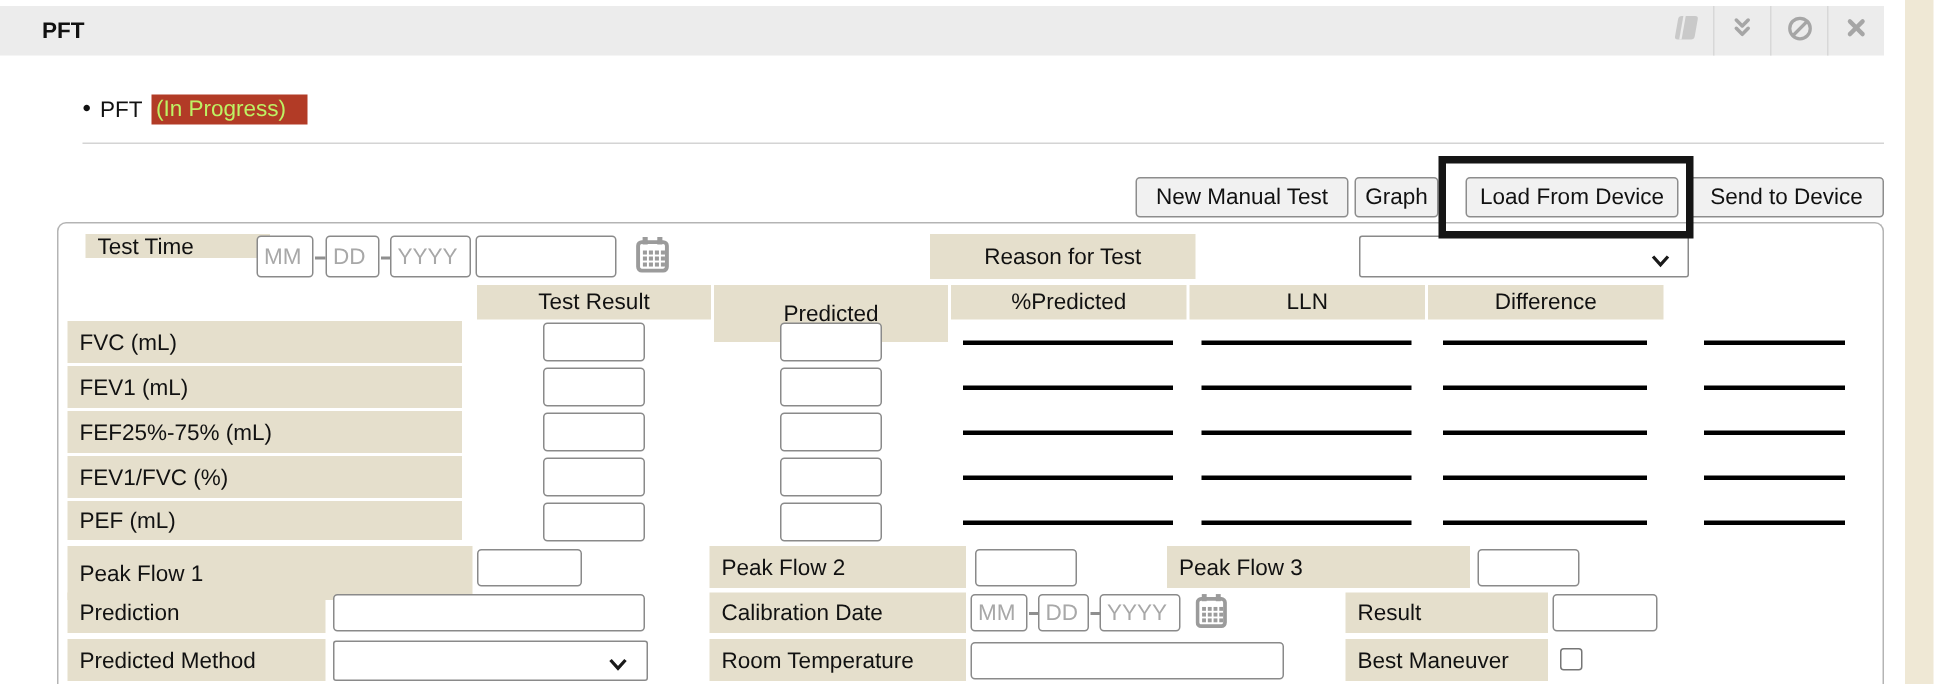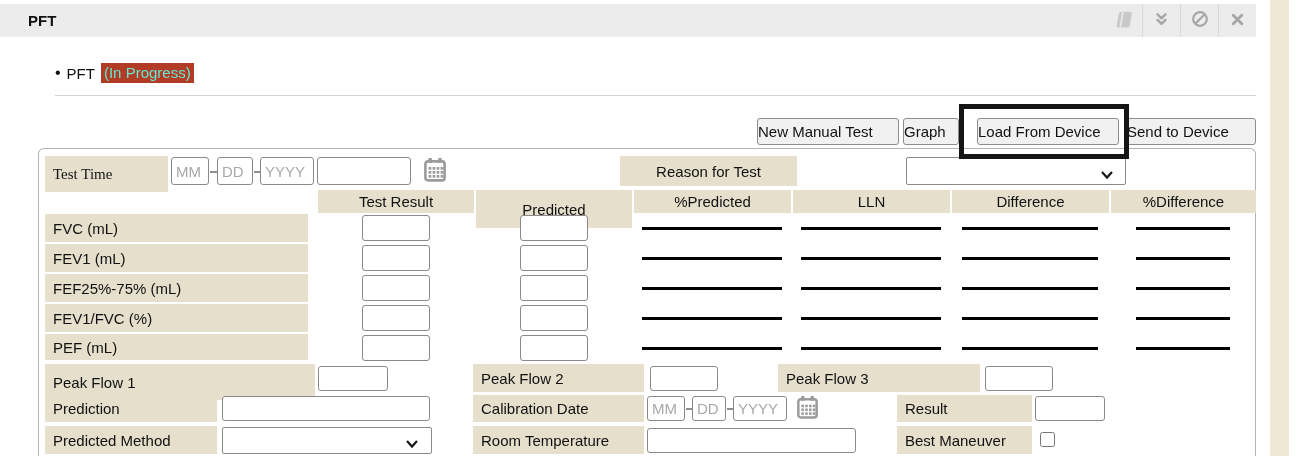--- a/index.html
+++ b/index.html
@@ -10,26 +10,26 @@
   .titlebar { position:absolute; left:0; top:4px; width:1256px; height:33px; background:#ececec;
               display:flex; align-items:center; }
   .titlebar .title { font-weight:bold; font-size:15px; margin-left:28px; }
   .icon-group { position:absolute; right:0; top:0; height:33px; display:flex; }
   .icon-cell { width:37px; height:33px; display:flex; align-items:center; justify-content:center; cursor:pointer; }
   .icon-cell + .icon-cell { border-left:1px solid #d8d8d8; }
 
   
   .status-row { position:absolute; left:55px; top:63px; display:flex; align-items:center; gap:6px; }
   .status-row .bullet::before { content:"•"; font-size:16px; color:#111; }
-  .status-badge { color:#5eead4; padding:1px 3px 2px 3px; }
+  .status-badge { color:#bef264; padding:1px 14px 2px 3px; }
   .sep-line { position:absolute; left:55px; top:95px; width:1201px; height:1px; background:#d4d4d4; }
 
   
   .btn { position:absolute; top:118px; height:27px; background:#f1f1f1; border:1px solid #8d8d8d;
-         border-radius:3px; font-family:inherit; font-size:15px; color:#111; text-align:left;
+         border-radius:3px; font-family:inherit; font-size:15px; color:#111; text-align:center;
          padding:0; cursor:pointer; box-sizing:border-box; }
 
   
   .highlight-box { position:absolute; left:959px; top:104px; width:170px; height:55px;
                    border:5px solid #151515; box-sizing:border-box; z-index:6; pointer-events:none; }
 
   
   .panel { position:absolute; left:38px; top:148px; width:1218px; height:312px; background:#fff;
            border:1px solid #b4b4b4; border-bottom:none; border-radius:6px 6px 0 0; box-sizing:border-box; }
 
@@ -108,21 +108,21 @@
 
   <button class="btn" style="left:757px; width:142px;">New Manual Test</button>
   <button class="btn" style="left:903px; width:56px;">Graph</button>
   <button class="btn" style="left:977px; width:142px;">Load From Device</button>
   <button class="btn" style="left:1126px; width:130px;">Send to Device</button>
 
   <div class="highlight-box"></div>
 
   <div class="panel"></div>
 
-  <div class="cell" style="left:45px; top:156px; width:123px; height:36px;font-family:Liberation Serif, serif;">Test Time</div>
+  <div class="cell" style="left:57px; top:156px; width:123px; height:16px;">Test Time</div>
   <input class="inp" style="left: 171px; top: 157px; width: 38px; height: 28px;" placeholder="MM">
   <div class="dash" style="left:210px; top:171px;"></div>
   <input class="inp" style="left: 217px; top: 157px; width: 36px; height: 28px;" placeholder="DD">
   <div class="dash" style="left:254px; top:171px;"></div>
   <input class="inp" style="left: 260px; top: 157px; width: 54px; height: 28px;" placeholder="YYYY">
   <input class="inp" style="left: 317px; top: 157px; width: 94px; height: 28px;" value="">
   <span class="calendar-icon" style="left:424px; top:158px;">
     <svg width="22" height="24" viewBox="0 0 22 24">
       <rect x="1.4" y="3.4" width="19.2" height="19" rx="2.5" fill="none" stroke="#9b9b9b" stroke-width="2.6"></rect>
       <rect x="4.4" y="0" width="3.4" height="5" fill="#9b9b9b"></rect>
@@ -149,21 +149,20 @@
     <svg width="14" height="10">
         <polyline points="2,2 7,7.5 12,2" fill="none" stroke="#1a1a1a" stroke-width="2.2"></polyline>
       </svg>
   </span>
 
   <div class="cell center" style="left:318px; top:190px; width:156px; height:23px;">Test Result</div>
   <div class="cell center" style="left:476px; top:190px; width:156px; height:38px;">Predicted</div>
   <div class="cell center" style="left:634px; top:190px; width:157px; height:23px;">%Predicted</div>
   <div class="cell center" style="left:793px; top:190px; width:157px; height:23px;">LLN</div>
   <div class="cell center" style="left:952px; top:190px; width:157px; height:23px;">Difference</div>
-  <div class="cell center" style="left:1111px; top:190px; width:145px; height:23px;">%Difference</div>
 
   <div class="cell" style="left:45px; top:214px; width:263px; height:28px;">FVC (mL)</div>
   <input class="inp" style="left: 362px; top: 215px; width: 68px; height: 26px;" value="">
   <input class="inp" style="left: 520px; top: 215px; width: 68px; height: 26px;" value="">
   <div class="line" style="left:642px; top:227px; width:140px;"></div>
   <div class="line" style="left:801px; top:227px; width:140px;"></div>
   <div class="line" style="left:962px; top:227px; width:136px;"></div>
   <div class="line" style="left:1136px; top:227px; width:94px;"></div>
 
   <div class="cell" style="left:45px; top:244px; width:263px; height:28px;">FEV1 (mL)</div>

